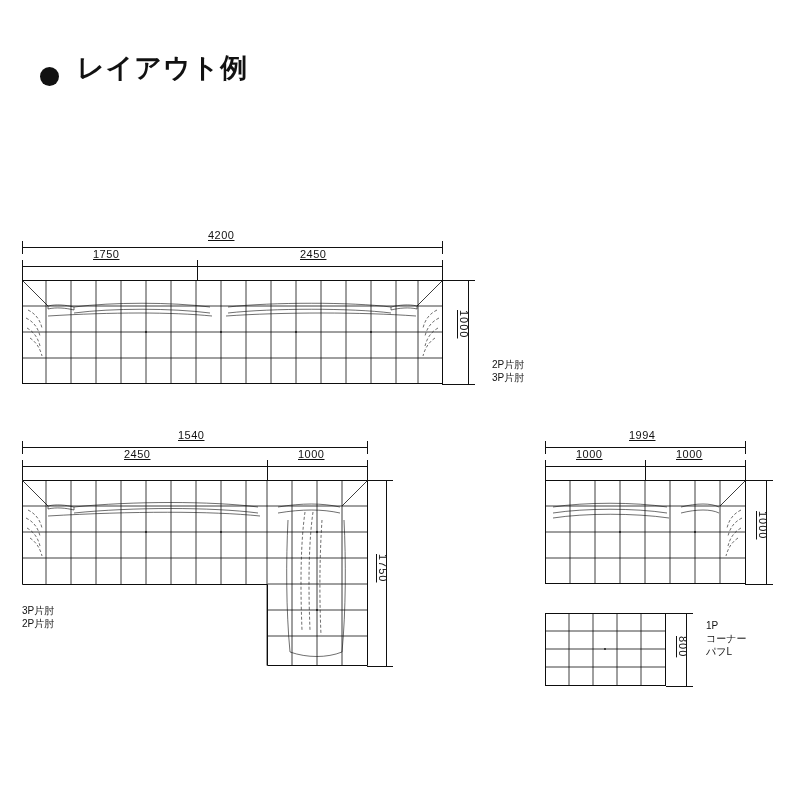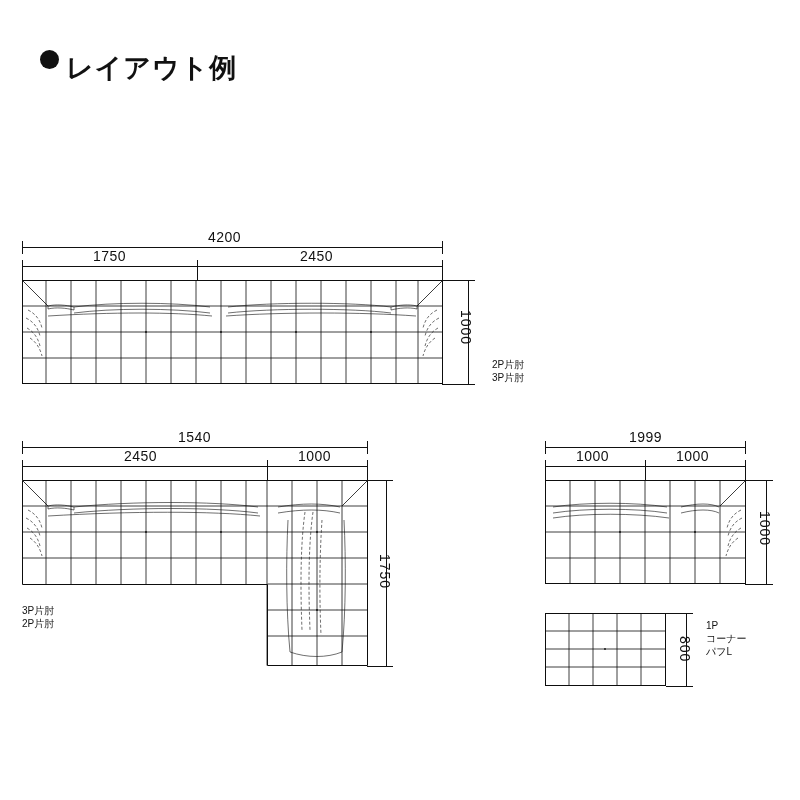--- a/index.html
+++ b/index.html
@@ -10,33 +10,34 @@
     color:#1a1a1a;
     position:relative;
     overflow:hidden;
   }
   #stage{position:absolute;left:0;top:0;width:800px;height:800px;}
   .abs{position:absolute;}
 
   
   #heading{
     left:40px;top:50px;
-    display:flex;align-items:flex-start;gap:4px;
+    display:flex;align-items:flex-end;gap:15px;
     font-size:27px;font-weight:bold;letter-spacing:1px;
     color:#111;
   }
   #heading .bullet{
     width:19px;height:19px;border-radius:50%;
     background:#111;display:inline-block;margin-right:3px;
   }
 
   
   .dim{
-    font-size:14px;color:#111;letter-spacing:0.5px;
+    font-size:11px;color:#111;letter-spacing:0.5px;
     white-space:nowrap;
+    text-decoration:underline;
   }
   .dim-v{
     writing-mode:vertical-rl;
     text-orientation:mixed;
     letter-spacing:1px;
   }
   .label{
     font-size:10px;color:#111;line-height:1.35;white-space:nowrap;
   }
 
@@ -245,21 +246,21 @@
   <div class="abs hline" style="left:367px;top:480px;width:26px;"></div>
   <div class="abs hline" style="left:367px;top:666px;width:26px;"></div>
   <div class="abs dim dim-v" style="left:377px;top:554px;">1750</div>
 
   <div class="abs label" style="left:22px;top:604px;">3P片肘</div>
   <div class="abs label" style="left:22px;top:617px;">2P片肘</div>
 
   <div class="abs hline" style="left:545px;top:447px;width:200px;"></div>
   <div class="abs tick" style="left:545px;top:441px;height:13px;"></div>
   <div class="abs tick" style="left:745px;top:441px;height:13px;"></div>
-  <div class="abs dim" style="left:629px;top:429px;">1999</div>
+  <div class="abs dim" style="left:629px;top:429px;">1994</div>
 
   <div class="abs hline" style="left:545px;top:466px;width:200px;"></div>
   <div class="abs tick" style="left:545px;top:460px;height:13px;"></div>
   <div class="abs tick" style="left:645px;top:460px;height:13px;"></div>
   <div class="abs tick" style="left:745px;top:460px;height:13px;"></div>
   <div class="abs dim" style="left:576px;top:448px;">1000</div>
   <div class="abs dim" style="left:676px;top:448px;">1000</div>
 
   <div class="abs vline" style="left:545px;top:466px;height:14px;"></div>
   <div class="abs vline" style="left:645px;top:466px;height:14px;"></div>

